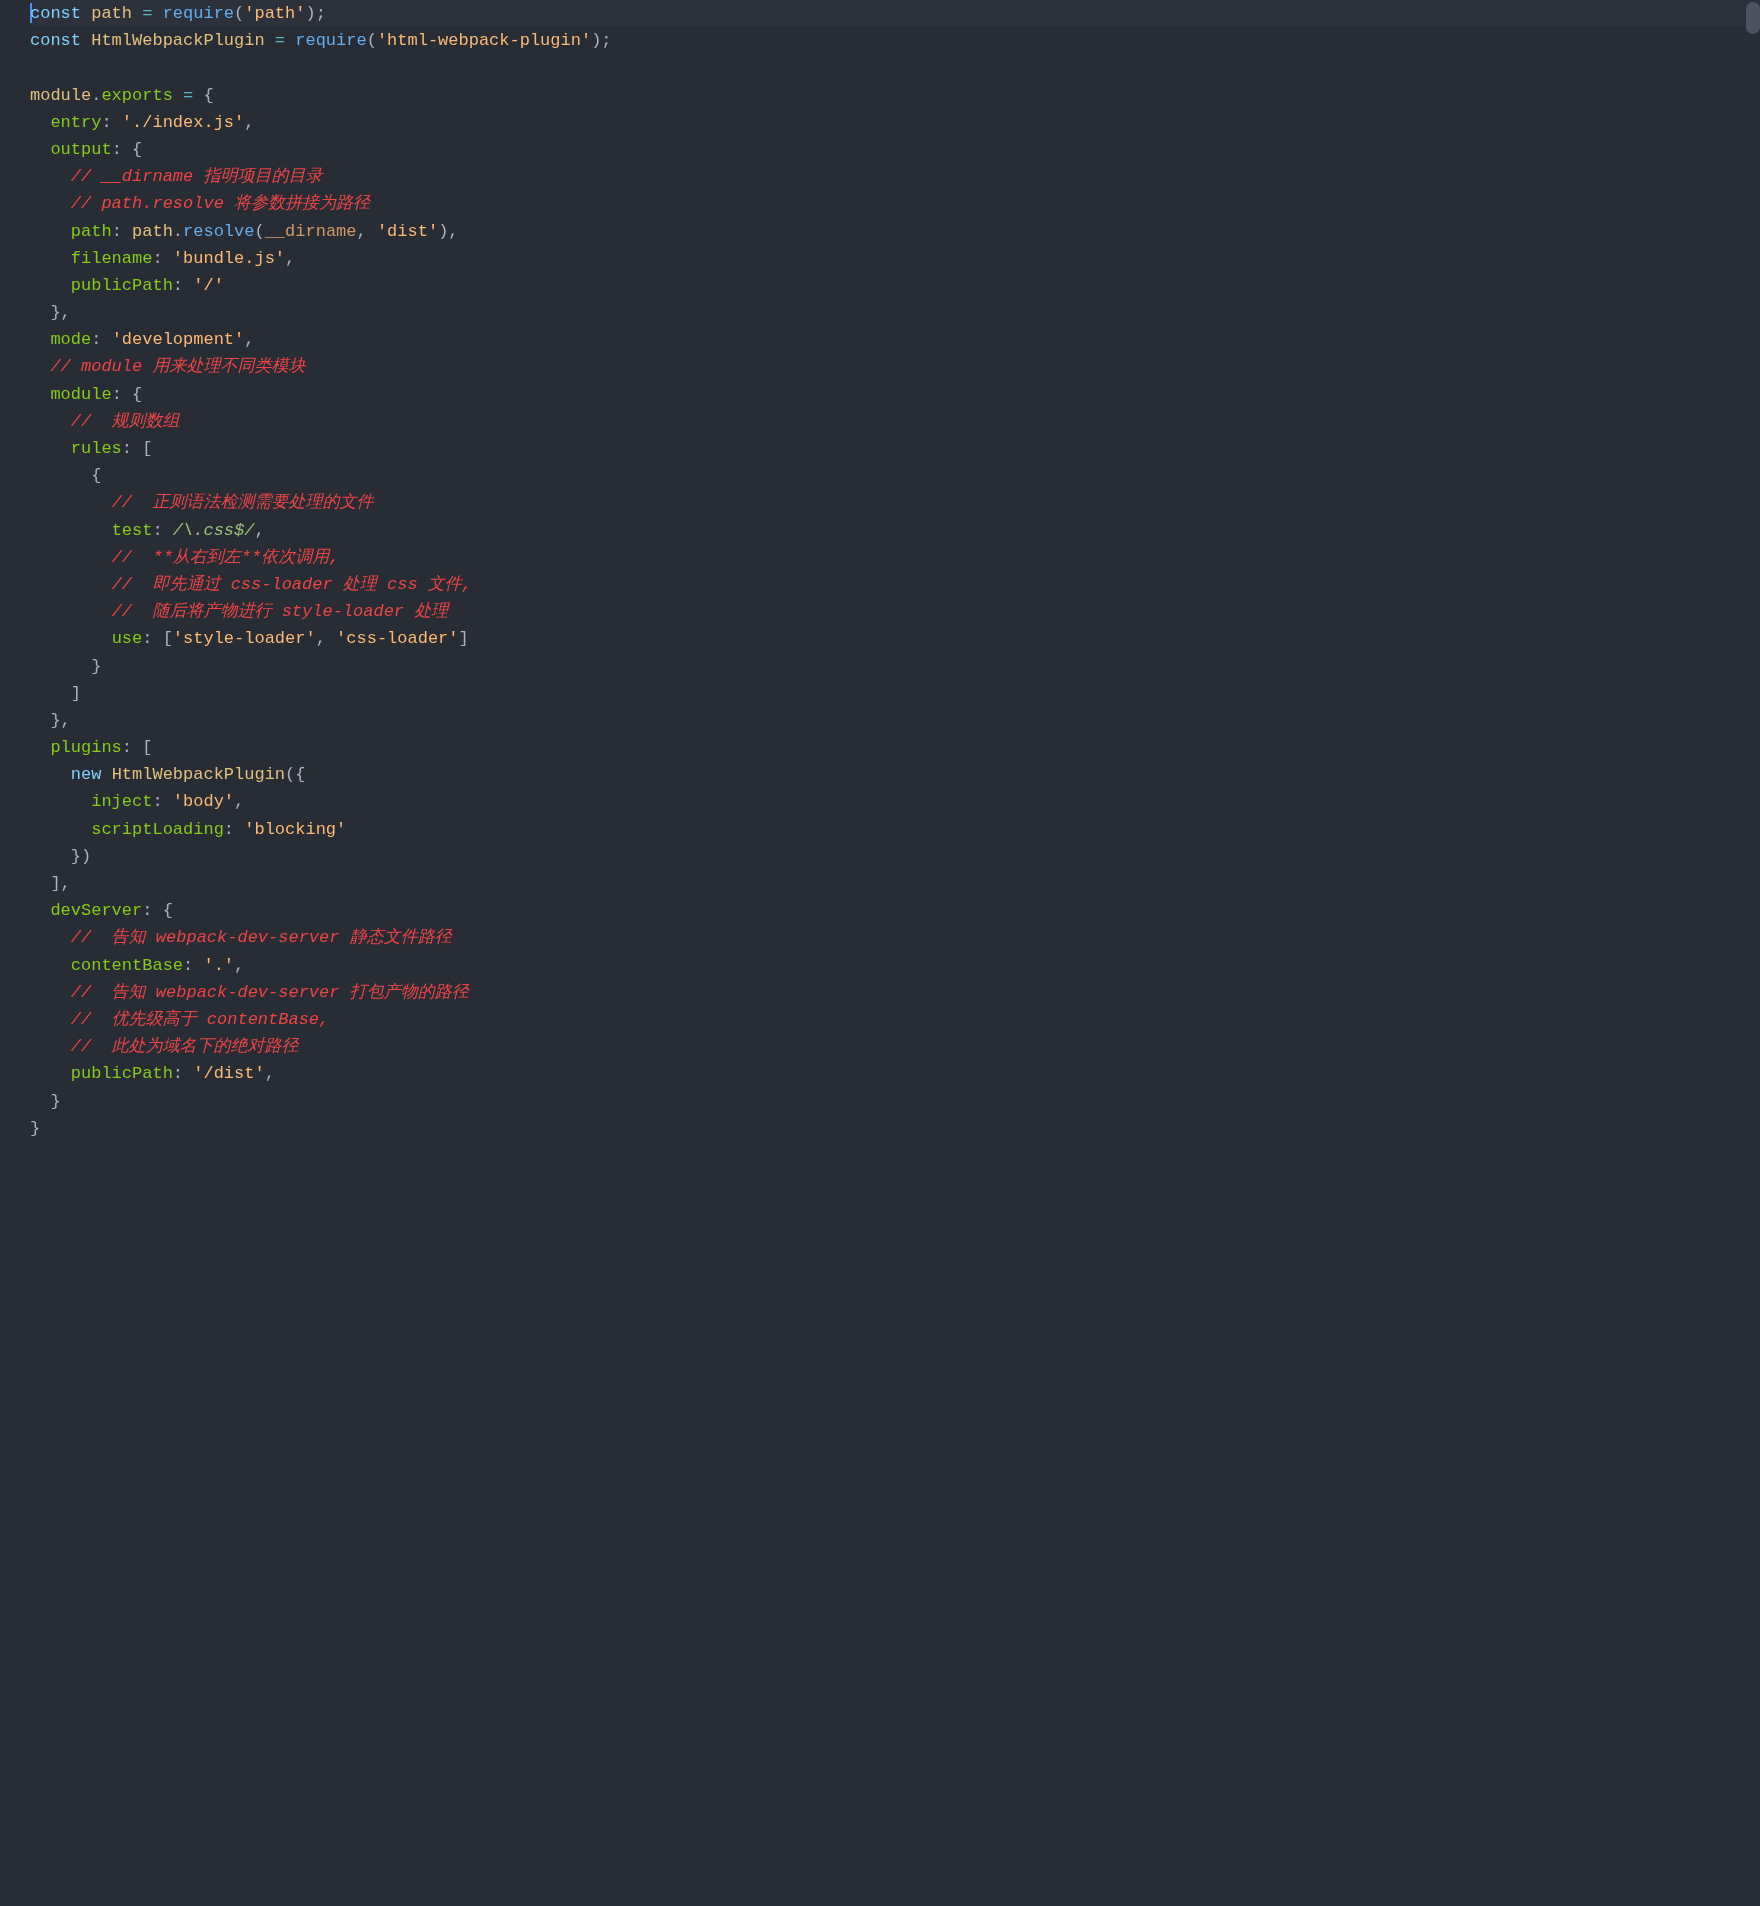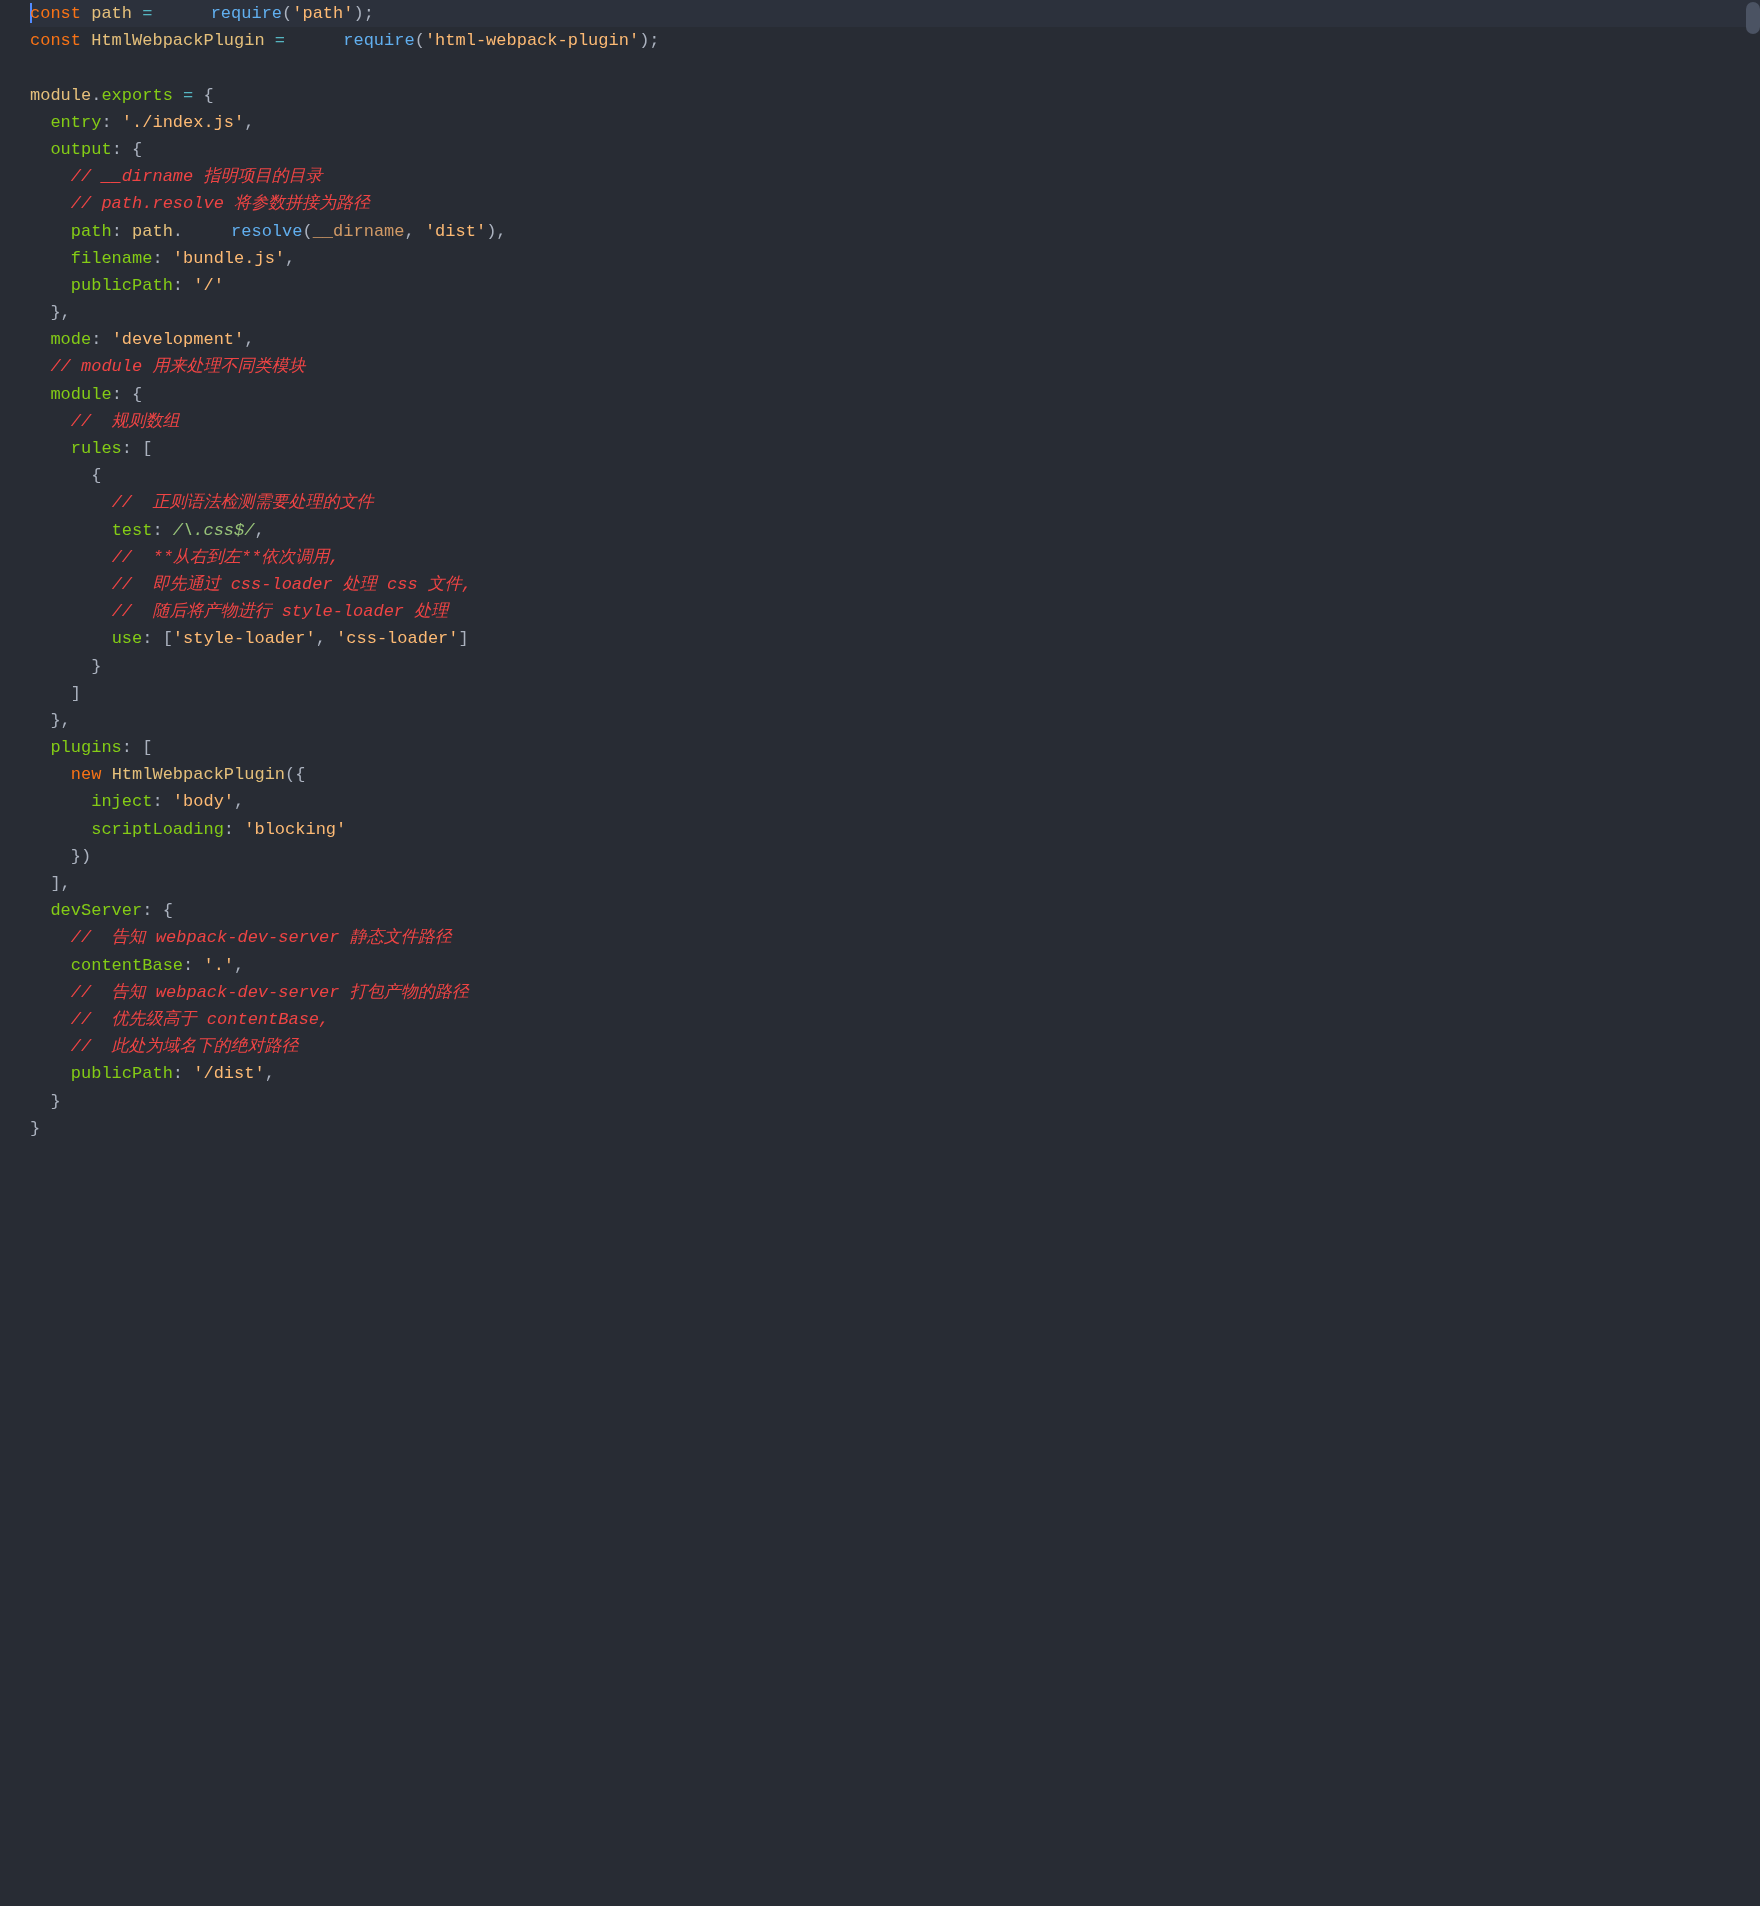--- a/index.html
+++ b/index.html
@@ -37,25 +37,25 @@
     white-space: pre;
     position: relative;
   }
   .code .line {
     height: 27.2px;
   }
   .hl-line {
     background: #2c313c;
   }
   
-  .tok-kw     { color: #f97316; }
+  .tok-kw     { color: #7dd3fc; }
   .tok-var    { color: #e5c07b; } 
   .tok-prop   { color: #84cc16; } 
   .tok-str    { color: #fdba74; } 
-  .tok-fn     { color: #61afef; margin-left: 48px; } 
+  .tok-fn     { color: #61afef; } 
   .tok-punct  { color: #abb2bf; }
   .tok-op     { color: #56b6c2; }
   .tok-cmt    { color: #ef4444; font-style: italic; }
   .tok-const  { color: #d19a66; margin-top: 30px; } 
   .tok-regex  { color: #98c379; font-style: italic; }
   .tok-class  { color: #e5c07b; }
   .cursor {
     display: inline-block;
     width: 2px;
     height: 20px;

